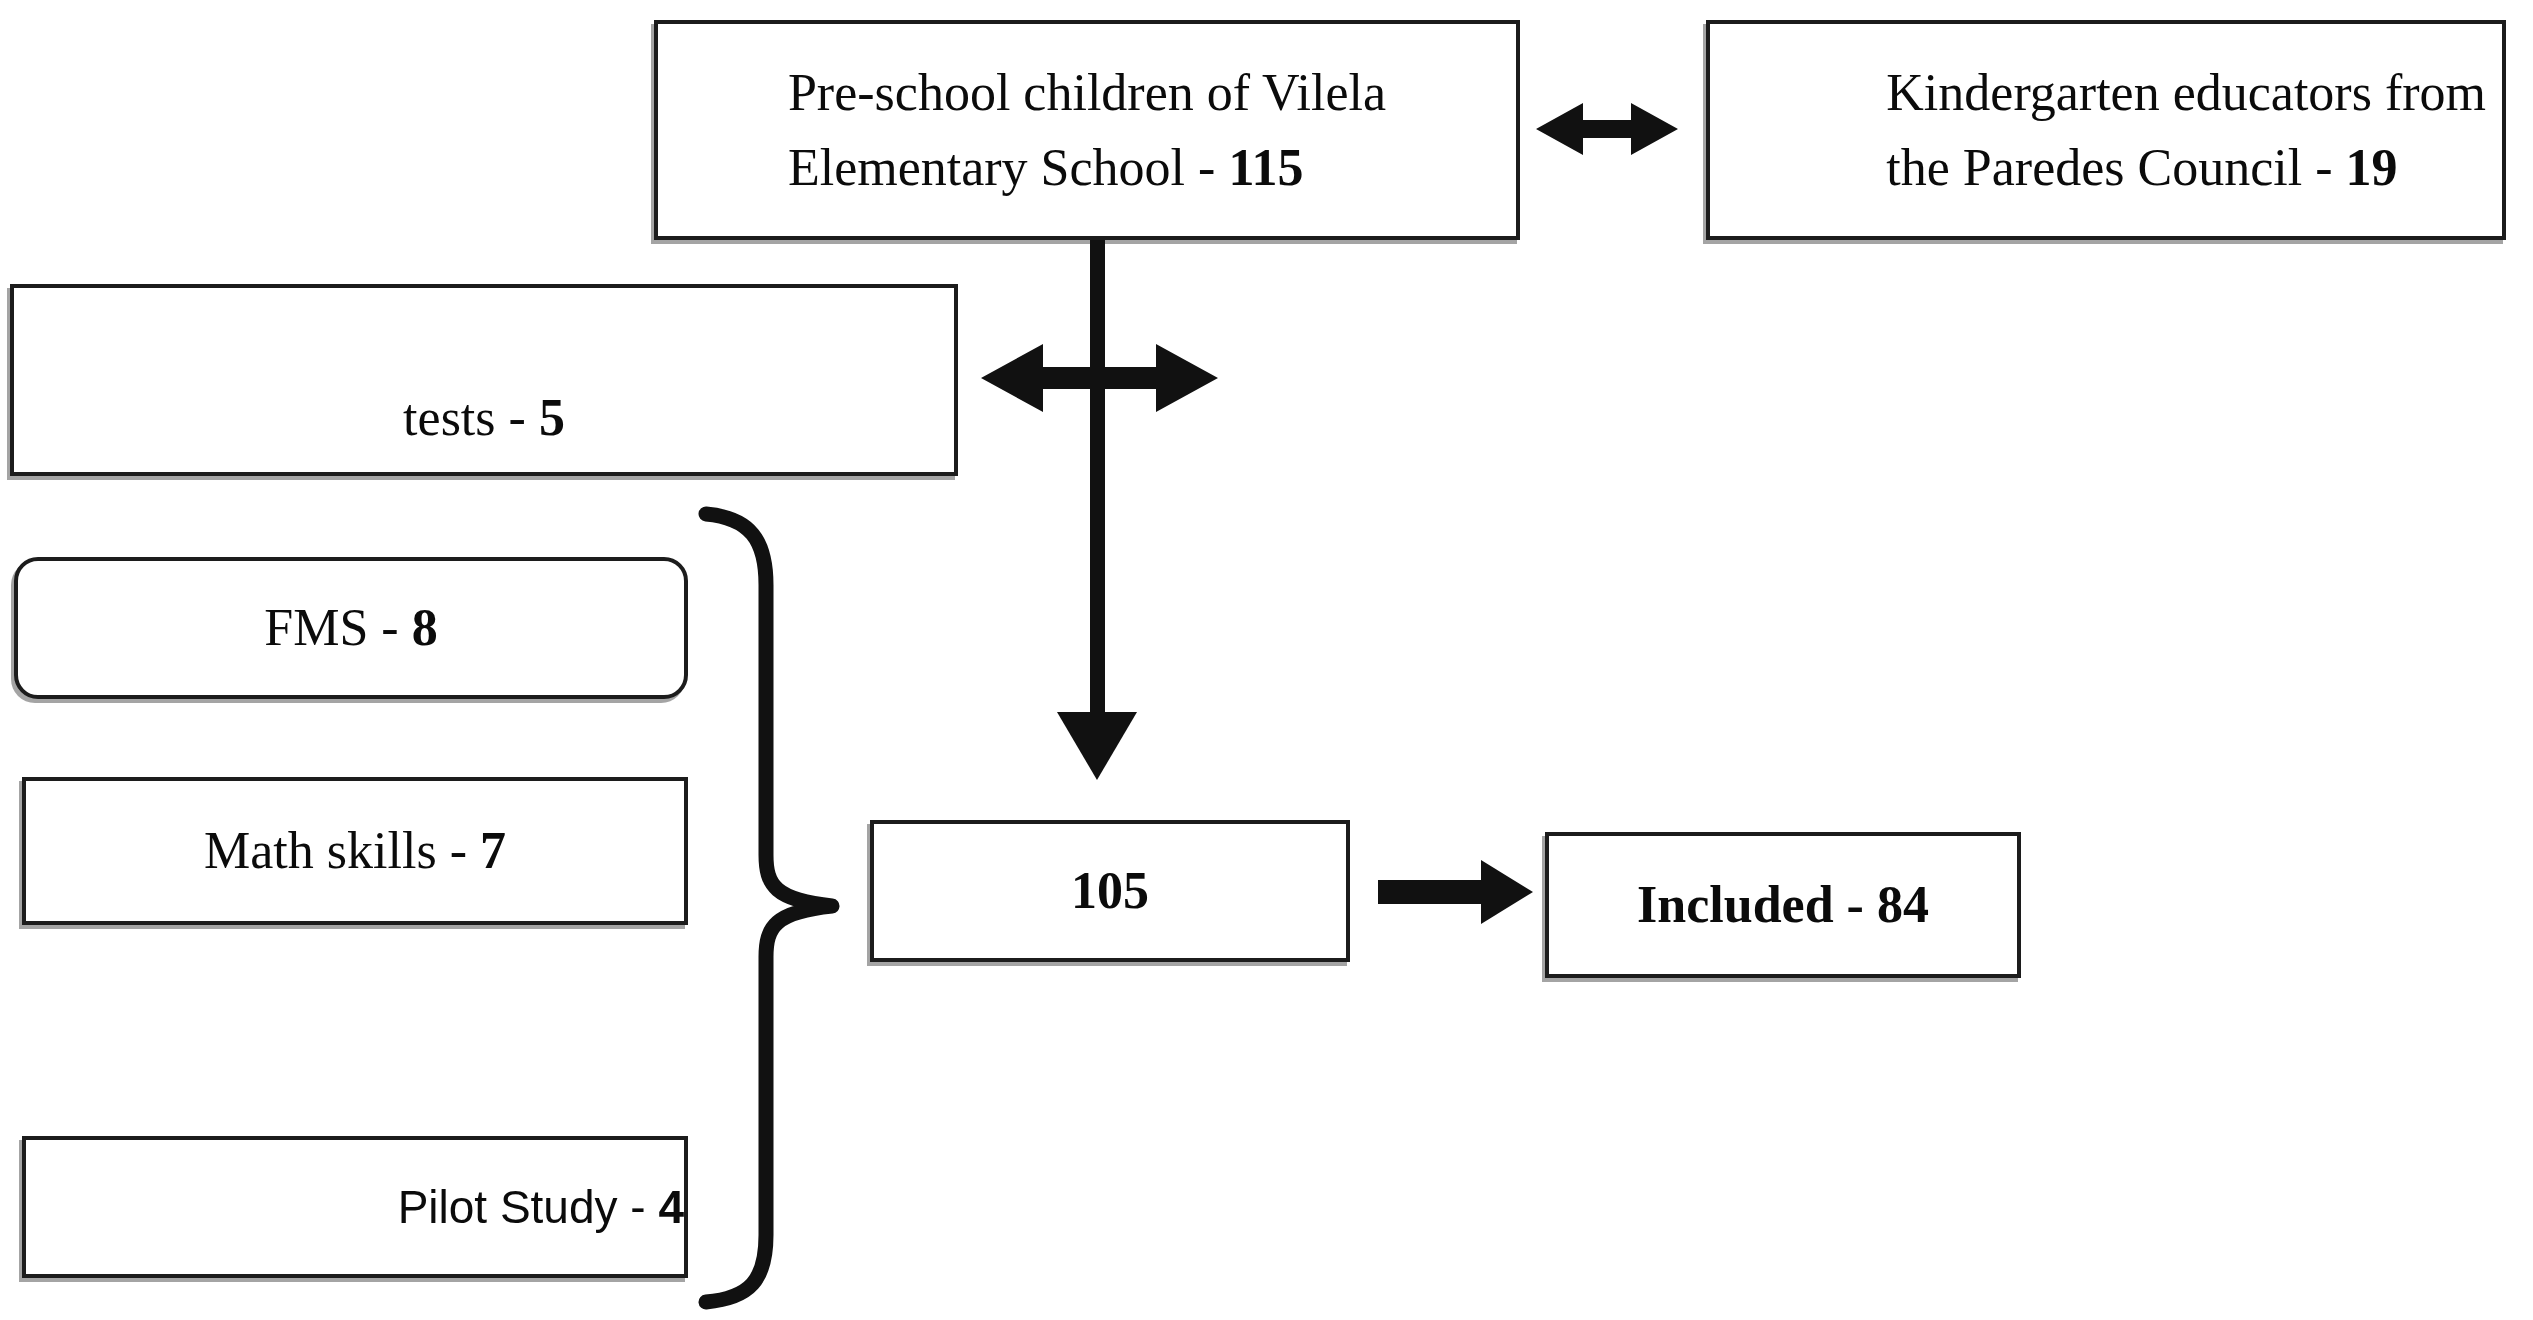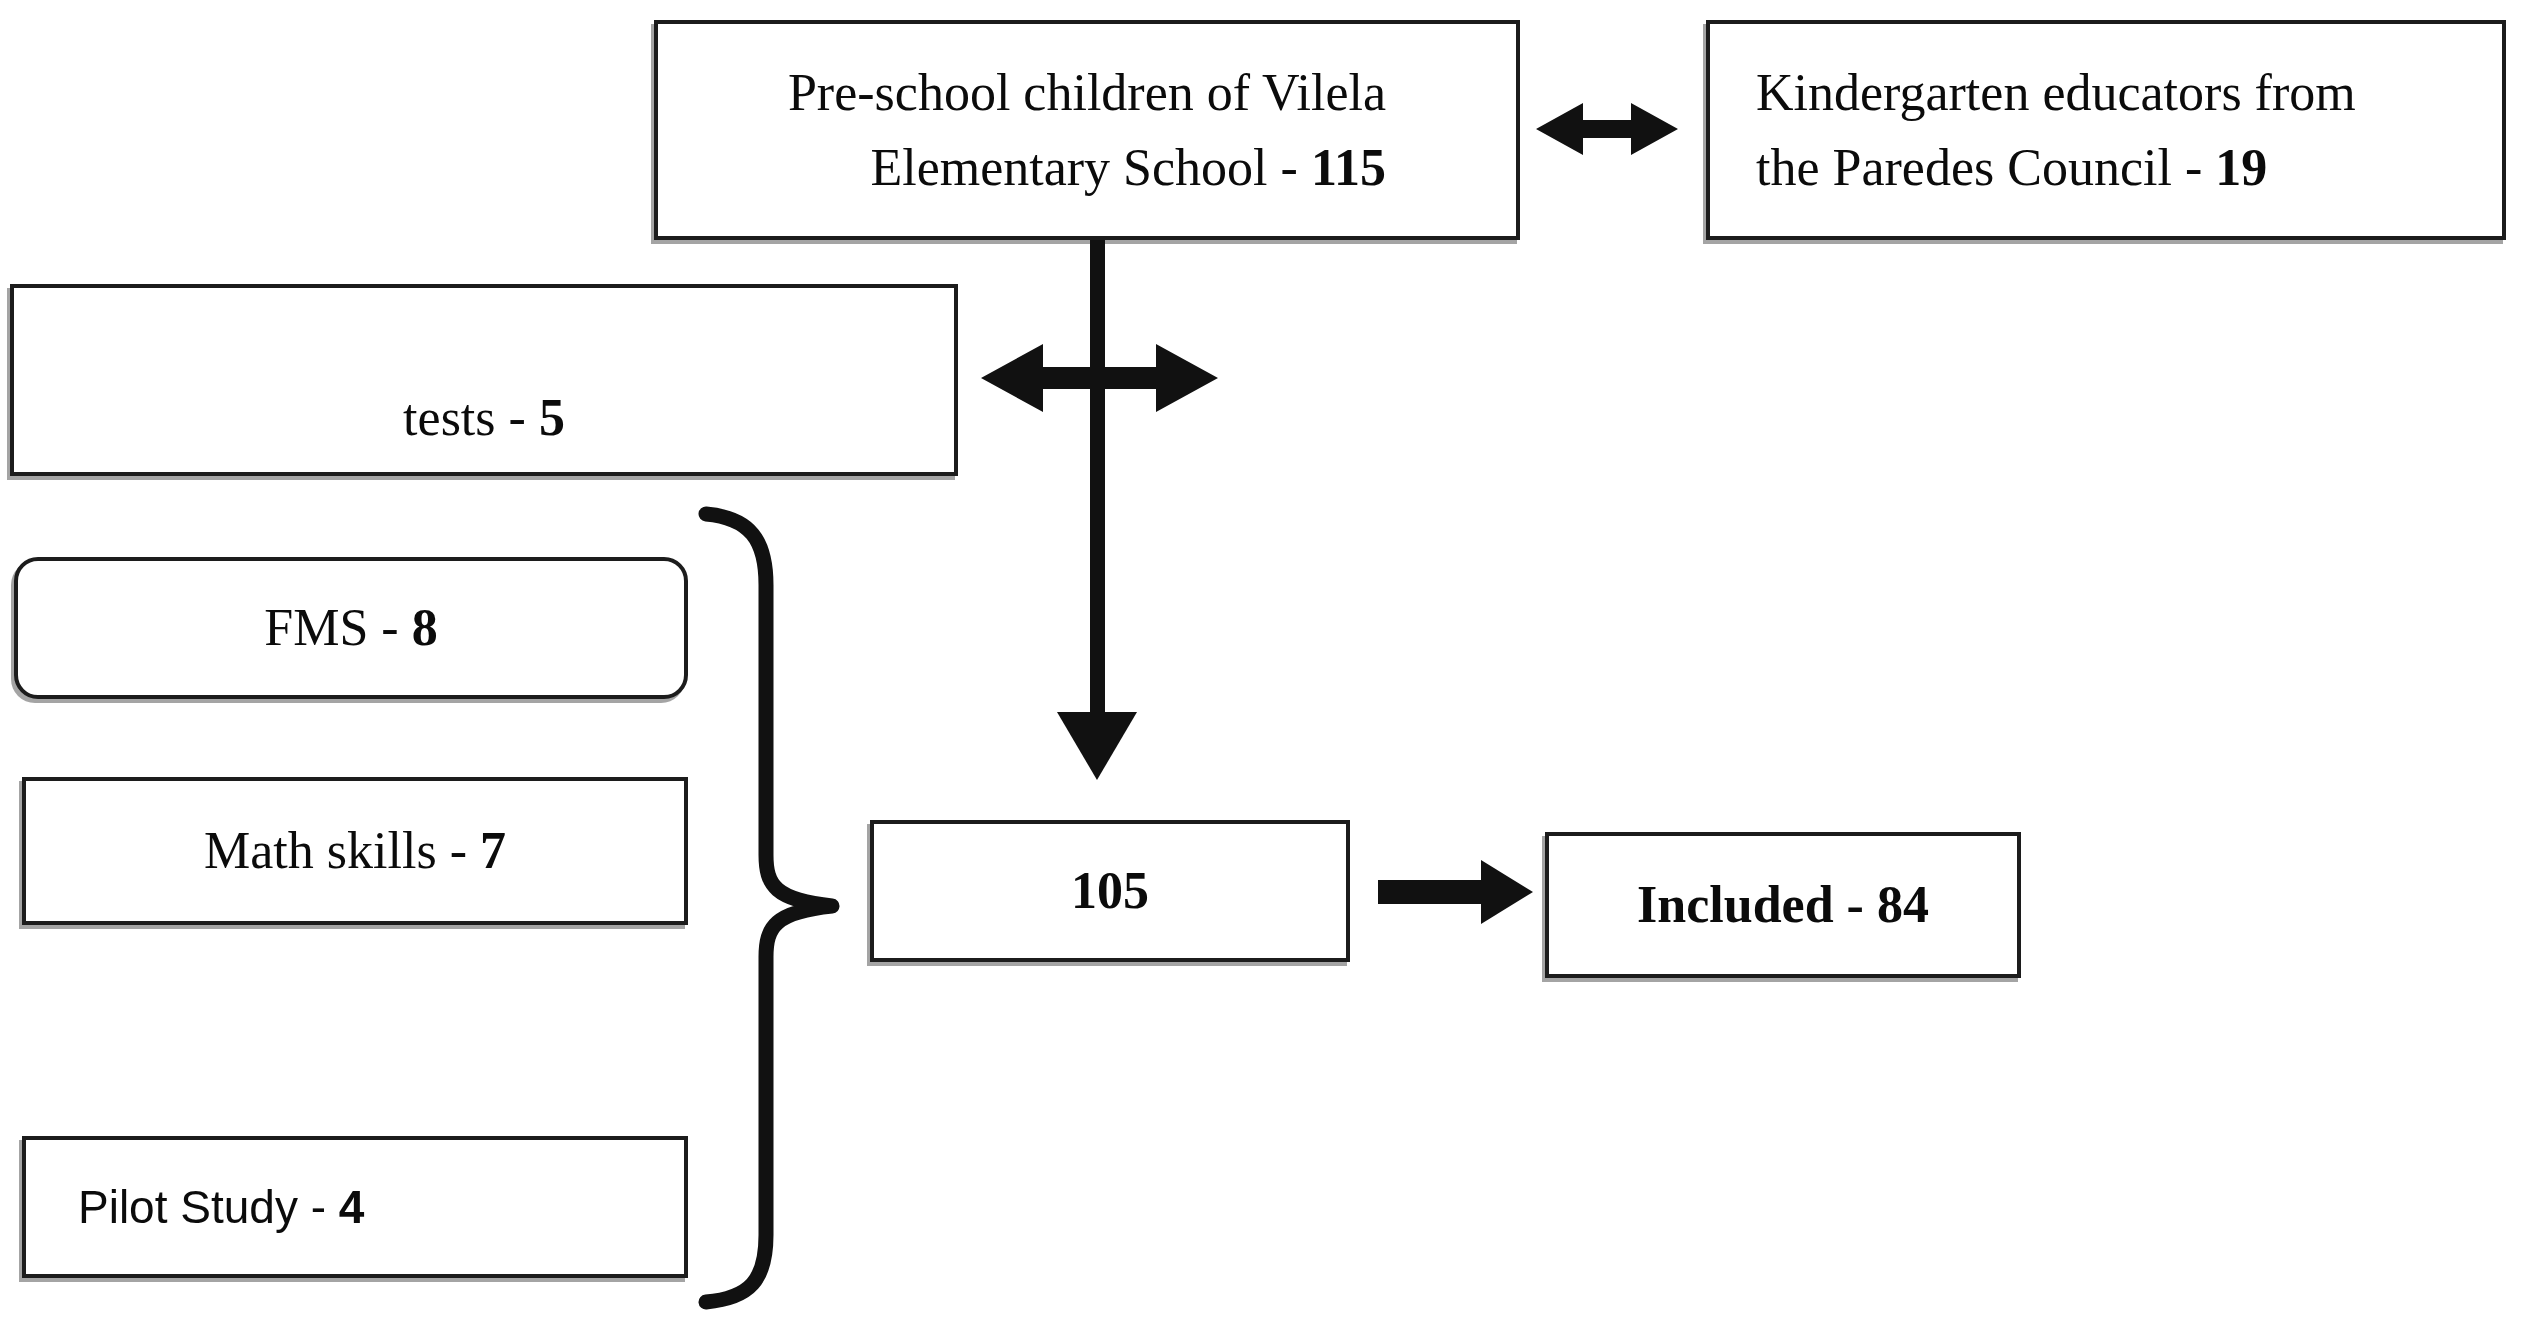--- a/index.html
+++ b/index.html
@@ -14,26 +14,26 @@
   .fbox{
     position:absolute;
     box-sizing:border-box;
     background:#ffffff;
     border:4px solid #1c1c1c;
     box-shadow:-3px 4px 0 rgba(90,90,90,0.55);
     display:flex;
     flex-direction:column;
     align-items:center;
     justify-content:center;
-    text-align:right;
+    text-align:left;
     font-size:52px;
     line-height:1.45;
   }
   .fbox.left-align{
-    align-items:flex-start;
+    align-items:flex-end;
     text-align:left;
   }
   .fbox .bold, .fbox b{font-weight:700;}
   .sans{
     font-family:"Liberation Sans","DejaVu Sans",sans-serif;
     font-size:46px;
   }
   .allbold{font-weight:700;}
   svg{position:absolute;display:block;}
   .ink{fill:#111111;}

